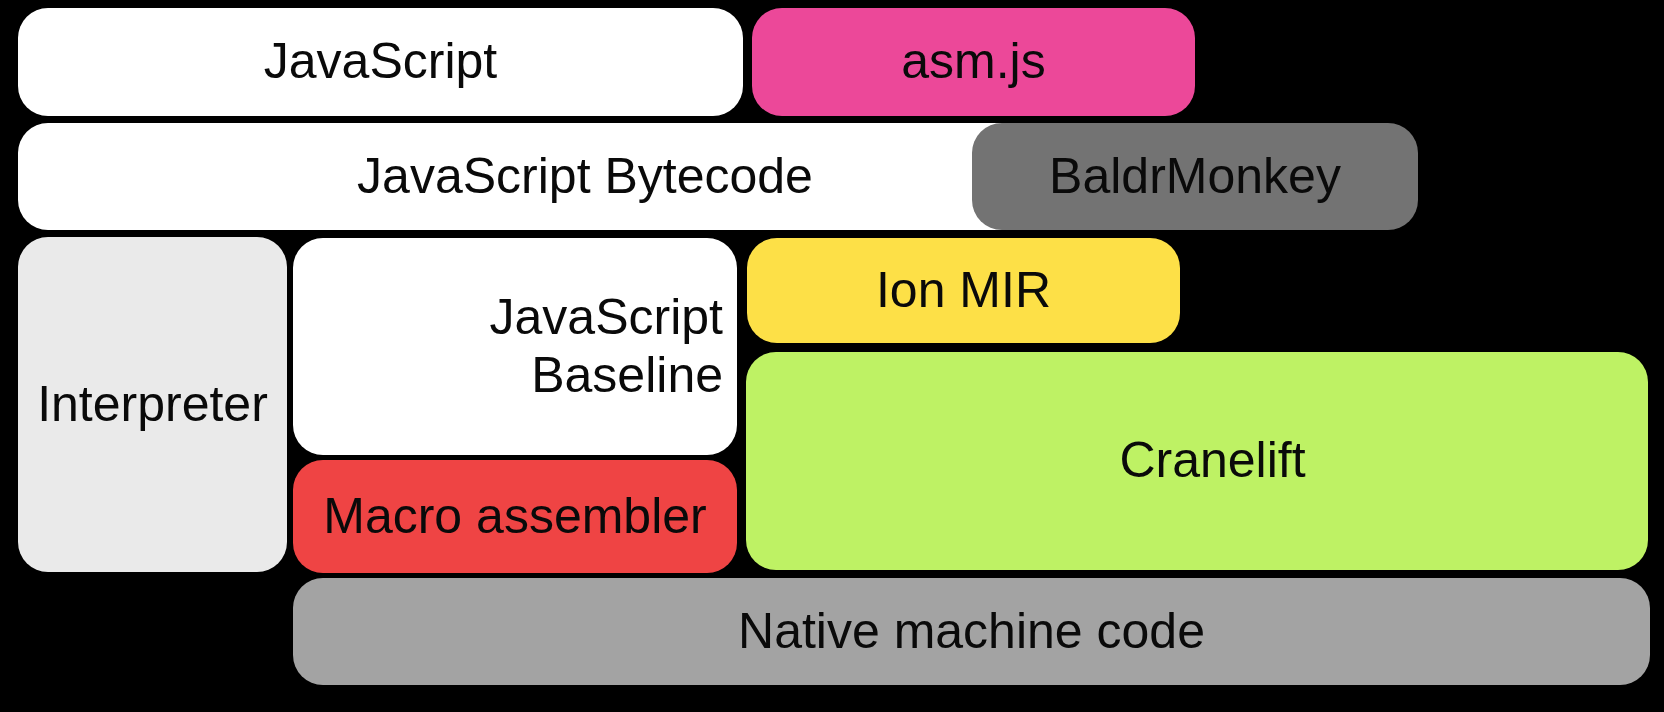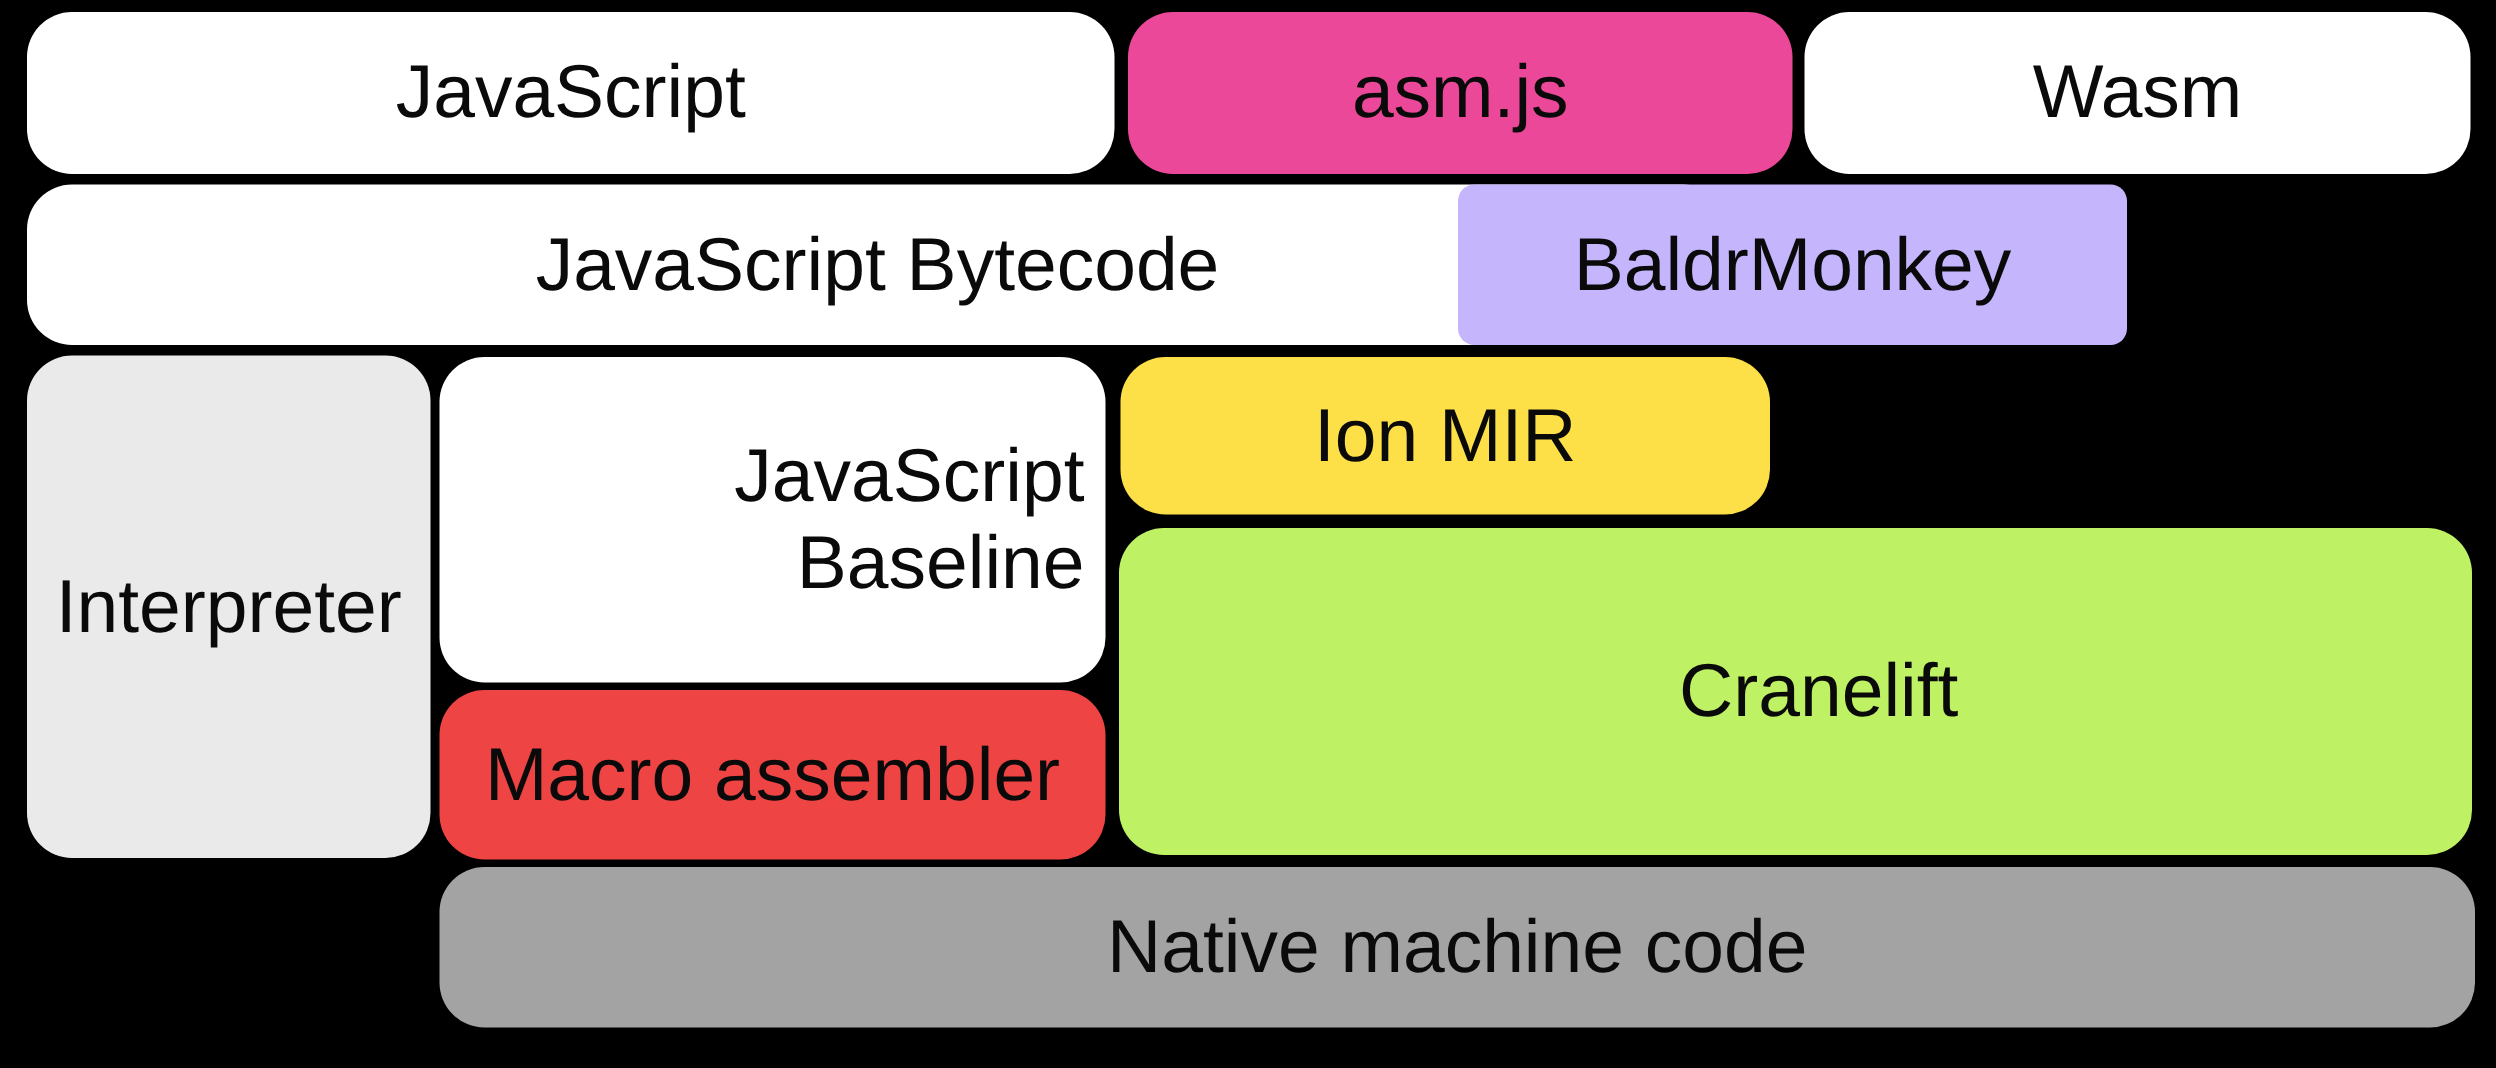--- a/index.html
+++ b/index.html
@@ -52,29 +52,26 @@
 <div class="canvas" style="background-color: rgb(0, 0, 0);">
 
   <div class="node" id="node-javascript" style="background-color: rgb(255, 255, 255);">
     <span>JavaScript</span>
   </div>
 
   <div class="node" id="node-asmjs" style="background-color: #ec4899;">
     <span>asm.js</span>
   </div>
 
-  <div class="node" id="node-wasm" style="background-color: rgb(255, 255, 255);">
-    <span>Wasm</span>
-  </div>
 
   <div class="node" id="node-js-bytecode" style="background-color: rgb(255, 255, 255);">
     <span>JavaScript Bytecode</span>
   </div>
 
-  <div class="node" id="node-baldrmonkey" style="background-color: #c4b5fd; border-radius: 11px;">
+  <div class="node" id="node-baldrmonkey" style="background-color: #737373;">
     <span>BaldrMonkey</span>
   </div>
 
   <div class="node" id="node-interpreter" style="background-color: rgb(234, 234, 234); text-align: right;">
     <span>Interpreter</span>
   </div>
 
   <div class="node" id="node-js-baseline" style="background-color: rgb(255, 255, 255);">
     <span>JavaScript Baseline</span>
   </div>

